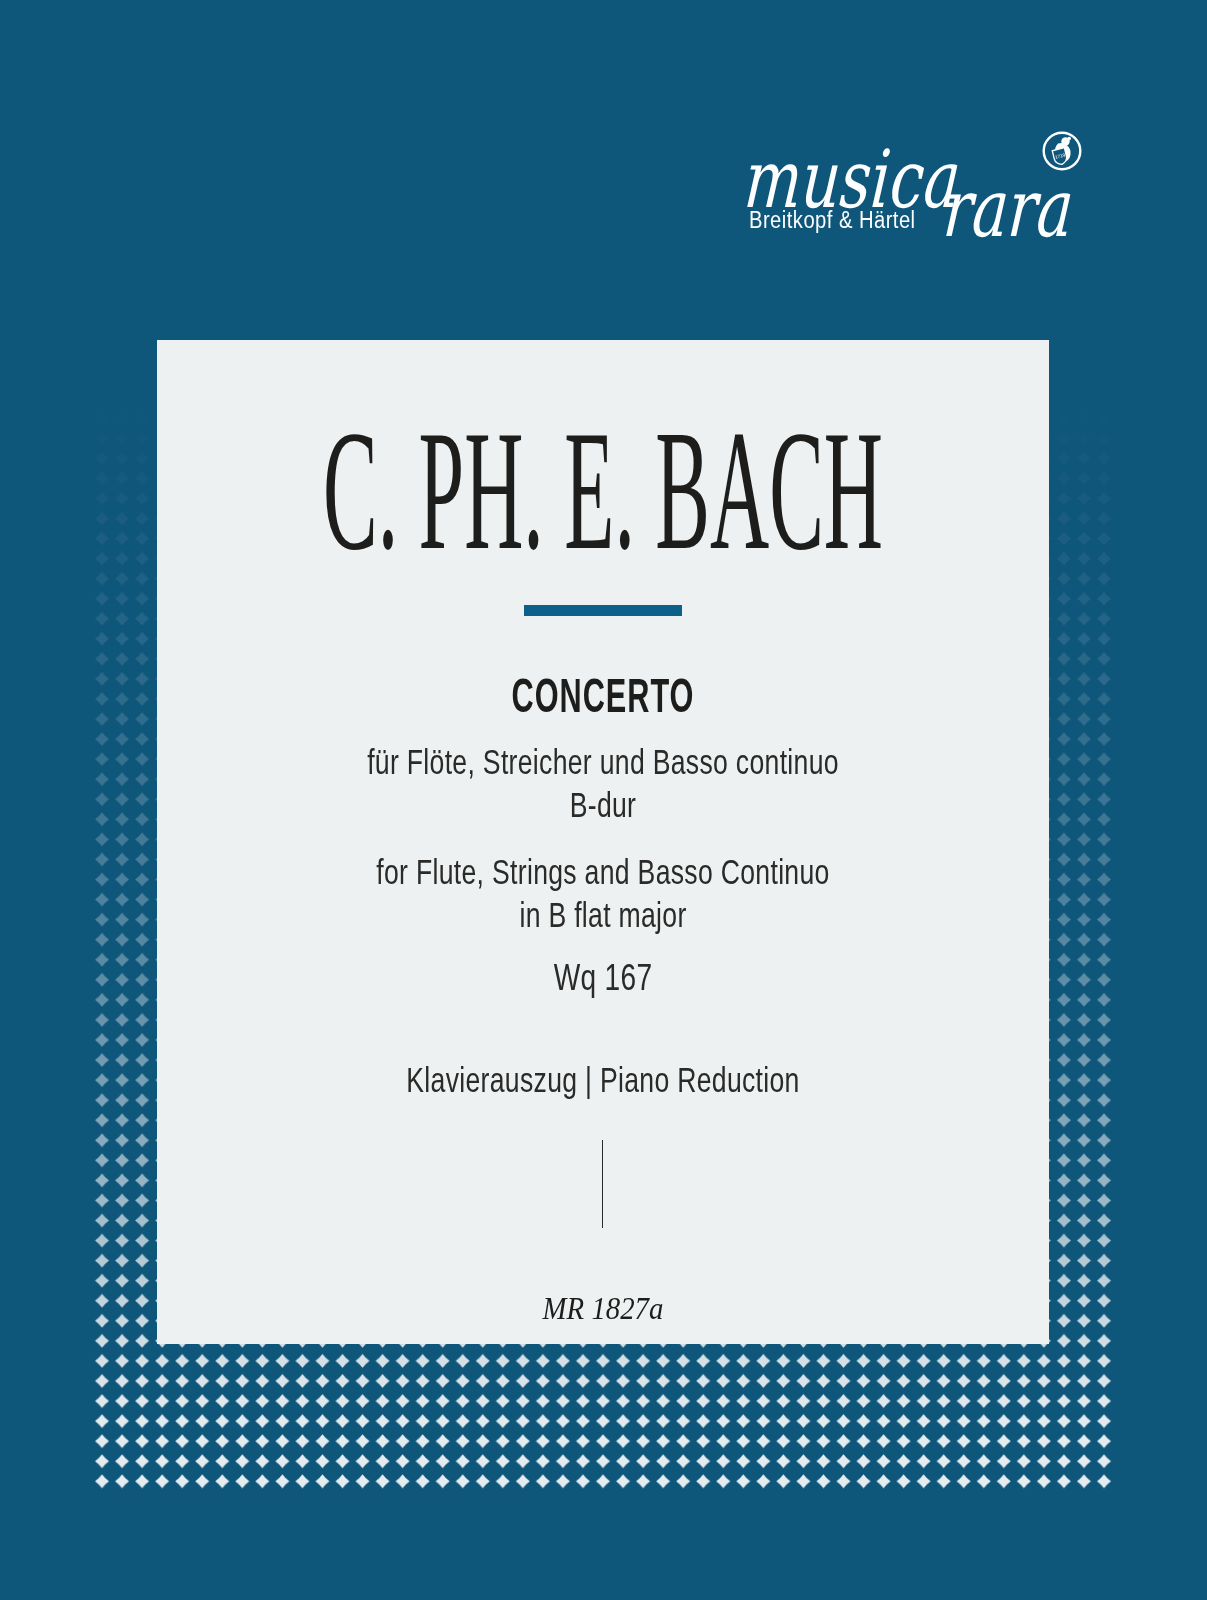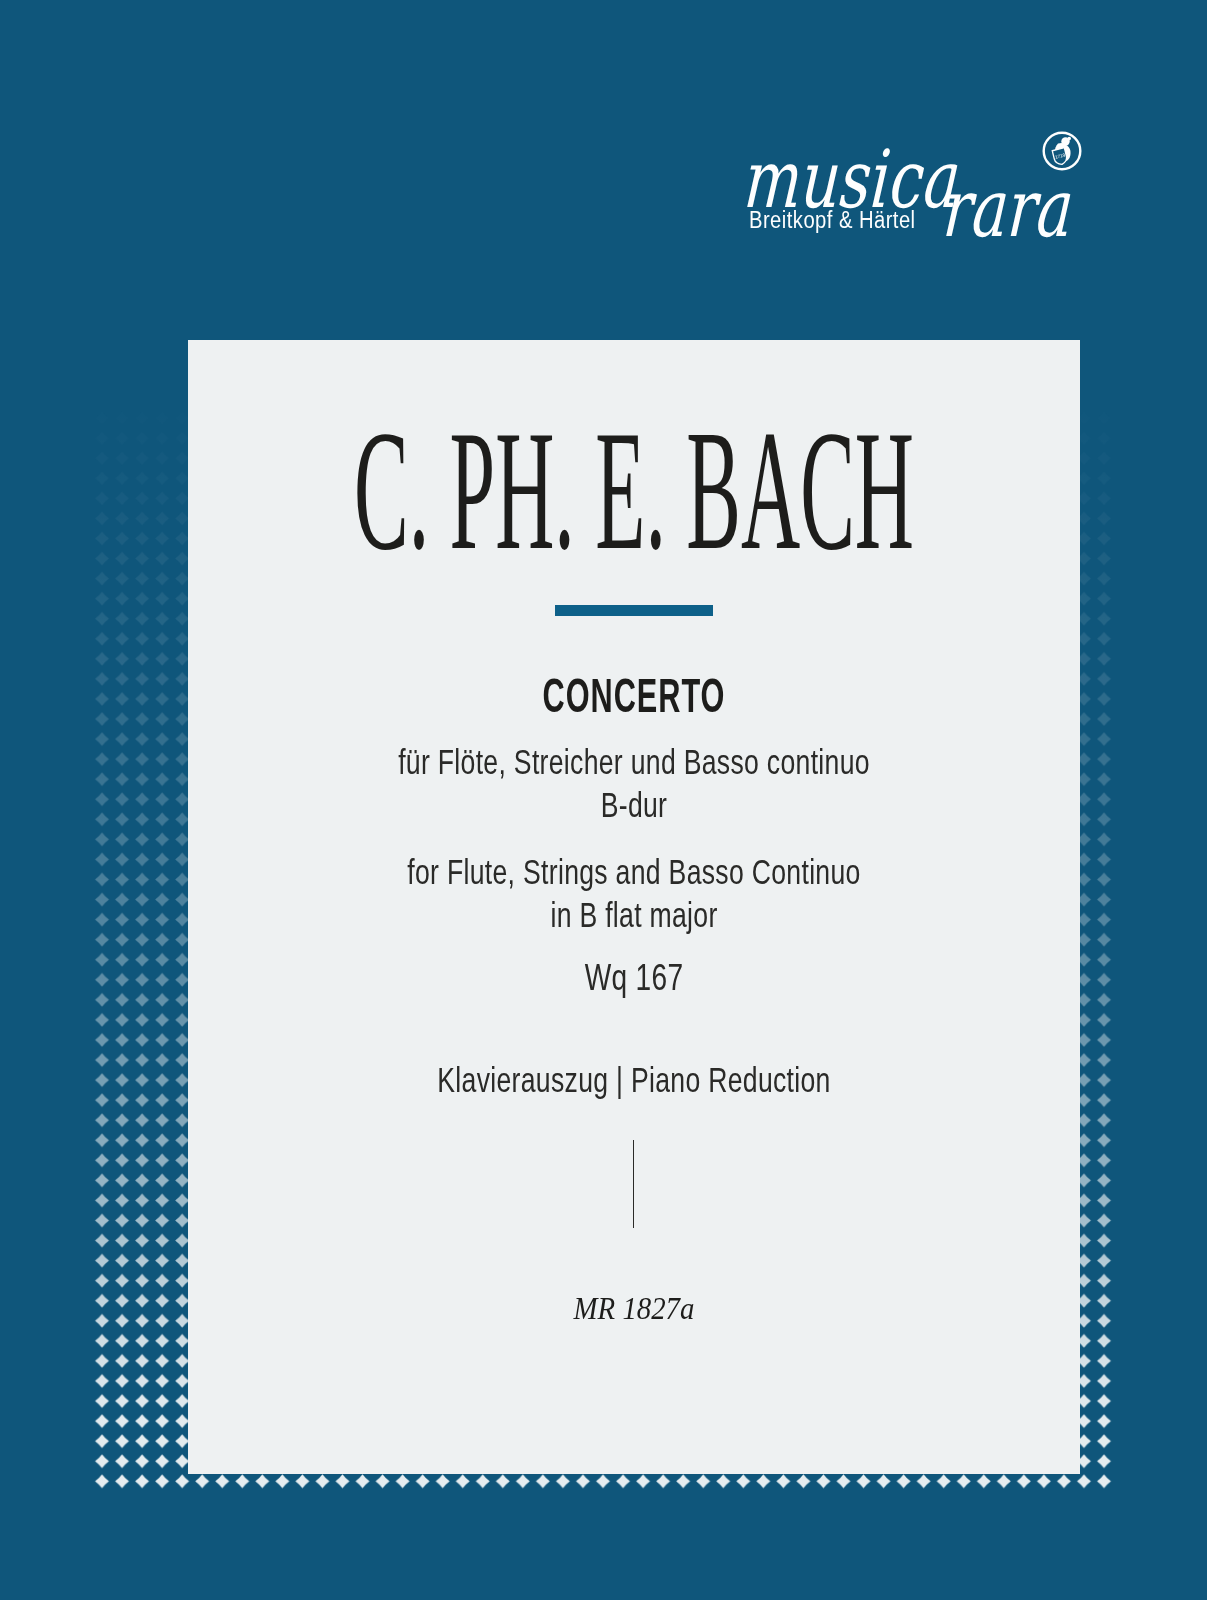--- a/index.html
+++ b/index.html
@@ -26,23 +26,22 @@
     transform:scaleX(0.75) skewX(-6deg); transform-origin:0 100%;
   }
   .logo-publisher {
     position:absolute; left:749px; top:207px; font-size:23px; font-weight:500;
     letter-spacing:0.5px; transform:scaleX(0.88); transform-origin:0 0; white-space:nowrap;
   }
   .emblem { position:absolute; left:1041px; top:130px; }
 
   
   .card {
-    position:absolute; left:157px; top:340px; width:892px; height:1134px;
+    position:absolute; left:157px; top:340px; width:892px; height:1004px;
     background:#eef1f2;
-    margin-left:31px;
   }
   .card * { margin:0; }
   .composer-svg { position:absolute; left:0; top:80px; width:892px; height:160px; display:block; }
   .accent-rule { position:absolute; left:367px; top:265px; width:158px; height:11px; background:#0d6089; }
 
   .line { position:absolute; left:0; width:892px; text-align:center; line-height:1; color:#222220; white-space:nowrap; }
   .work-title    { top:332px; font-size:48px; font-weight:bold; letter-spacing:1.5px; transform:scaleX(0.64); color:#1d1d1b; }
   .sub           { font-size:35px; font-weight:300; letter-spacing:0.4px; transform:scaleX(0.76); color:#2a2a28; }
   .sub-de1 { top:404px; }
   .sub-de2 { top:447px; }

